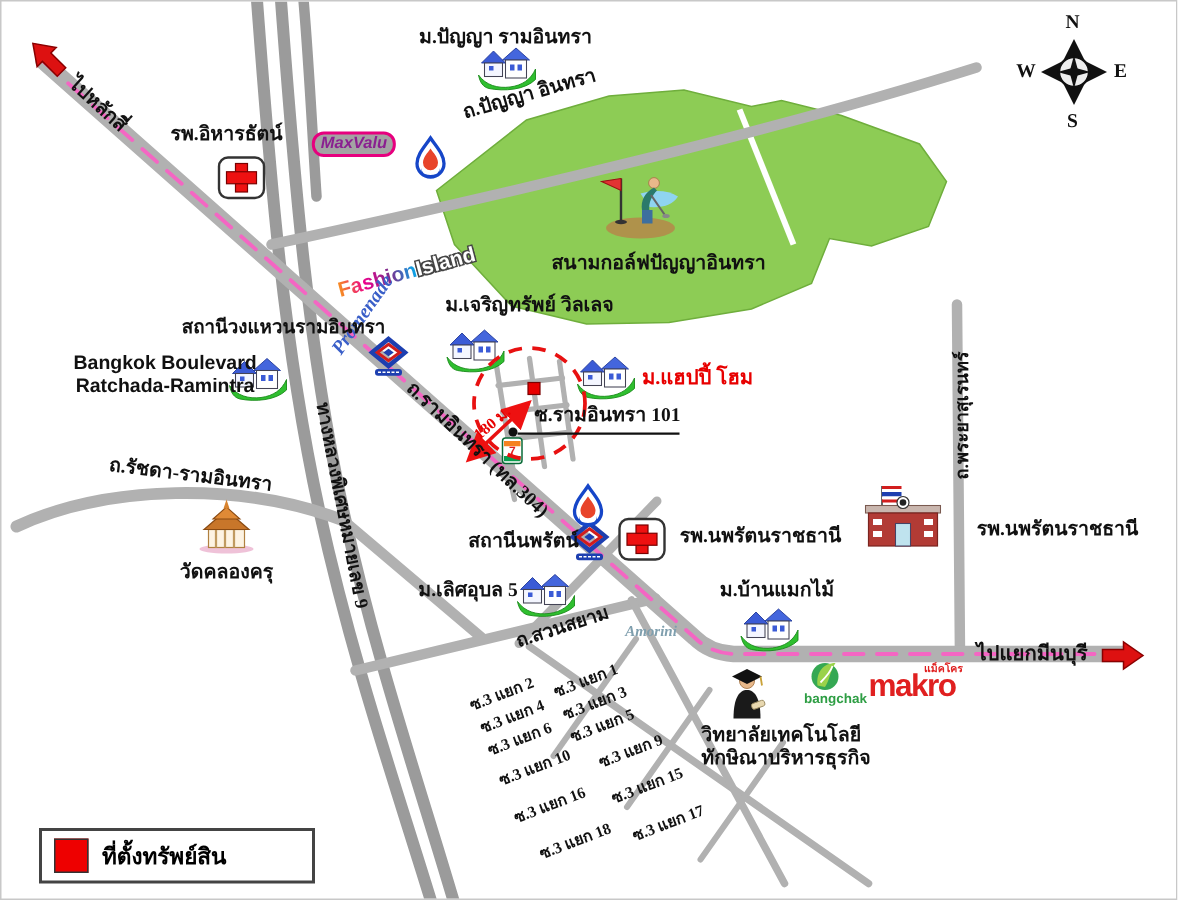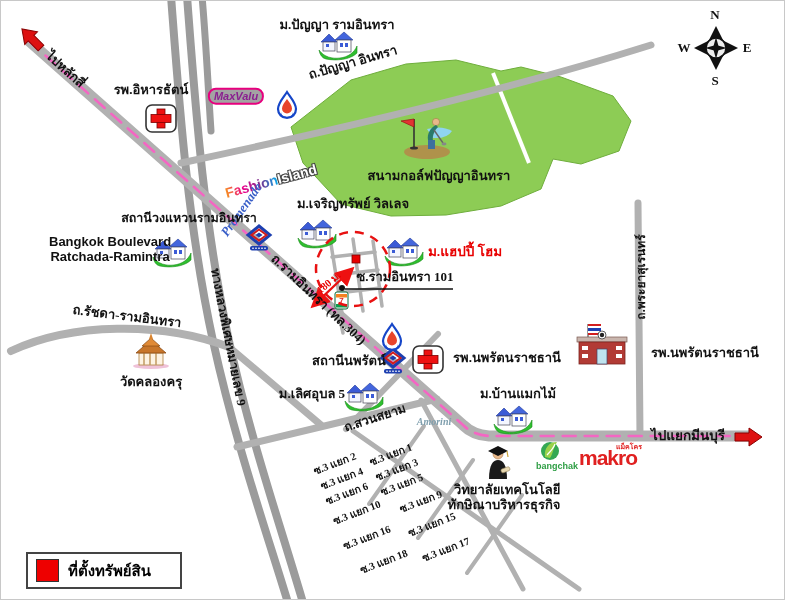--- a/index.html
+++ b/index.html
@@ -19,21 +19,21 @@
   #fashion-logo{font-size:14px;font-weight:bold;letter-spacing:0;}
   #fashion-word{background:linear-gradient(90deg,#f7941d,#ec008c,#7b2f8e,#00aeef);
            -webkit-background-clip:text;background-clip:text;color:#e86a10;
            -webkit-text-fill-color:transparent;}
   #island-word{color:#fff;text-shadow:-1px -1px 0 #444,1px -1px 0 #444,-1px 1px 0 #444,1px 1px 0 #444;}
   #promenade{font-style:italic;color:#3a5fc8;font-size:13px;}
   #amorini{font-style:italic;color:#7f9fae;font-size:10px;font-weight:bold;}
   #bangchak-text{font-size:9px;color:#2e9e44;font-weight:bold;}
   #makro{font-size:21px;color:#e02020;letter-spacing:-1px;font-weight:bold;}
   #makro-thai{font-size:7px;color:#e02020;}
-  #legend{position:absolute;left:25px;top:551px;width:156px;height:37px;border:2px solid #444;
+  #legend{position:absolute;left:25px;top:551px;width:184px;height:37px;border:2px solid #444;
           background:#fff;display:flex;align-items:center;gap:9px;padding:0 8px;box-sizing:border-box;z-index:6;}
   #legend .sq{width:21px;height:21px;background:#ee0000;border:1px solid #333;}
   #legend .tx{font-weight:bold;font-size:15px;}
   .compass-letter{font-size:13px;z-index:6;}
 </style>
 </head>
 <body>
 
 <div id="map">
 
@@ -239,21 +239,21 @@
 <div class="lbl" style="left:150px;top:381px;">วัดคลองครุ</div>
 <div class="lbl" style="left:335px;top:360px;margin-left:13px;">สถานีนพรัตน์</div>
 <div class="lbl" style="left:506px;top:357px;">รพ.นพรัตนราชธานี</div>
 <div class="lbl" style="left:704px;top:352px;">รพ.นพรัตนราชธานี</div>
 <div class="lbl rot" style="left:641px;top:276px;font-size:12px;transform:translate(-50%,-50%) rotate(-90deg);">ถ.พระยาสุเรนทร์</div>
 <div class="lbl" style="left:311px;top:393px;">ม.เลิศอุบล 5</div>
 <div class="lbl" style="left:517px;top:393px;">ม.บ้านแมกไม้</div>
 <div class="lbl rot" style="left:374px;top:417px;font-size:12.5px;transform:translate(-50%,-50%) rotate(-18deg);">ถ.สวนสยาม</div>
 <div class="lbl" id="amorini" style="left:433px;top:421px;">Amorini</div>
 <div class="lbl" style="left:687px;top:435px;font-size:13.5px;">ไปแยกมีนบุรี</div>
-<div class="lbl pre" style="left:503px;top:497px;text-align:right;">วิทยาลัยเทคโนโลยี
+<div class="lbl pre" style="left:523px;top:497px;text-align:left;">วิทยาลัยเทคโนโลยี
 ทักษิณาบริหารธุรกิจ</div>
 <div class="lbl brand-sans" id="bangchak-text" style="left:556px;top:465px;">bangchak</div>
 <div class="lbl brand-sans" id="makro" style="left:607px;top:457px;">makro</div>
 <div class="lbl brand-sans" id="makro-thai" style="left:628px;top:446px;">แม็คโคร</div>
 
 <div class="lbl soi rot" style="left:334px;top:463px;transform:translate(-50%,-50%) rotate(-21deg);">ซ.3 แยก 2</div>
 <div class="lbl soi rot" style="left:390px;top:454px;transform:translate(-50%,-50%) rotate(-21deg);">ซ.3 แยก 1</div>
 <div class="lbl soi rot" style="left:341px;top:478px;transform:translate(-50%,-50%) rotate(-21deg);">ซ.3 แยก 4</div>
 <div class="lbl soi rot" style="left:396px;top:469px;transform:translate(-50%,-50%) rotate(-21deg);">ซ.3 แยก 3</div>
 <div class="lbl soi rot" style="left:346px;top:493px;transform:translate(-50%,-50%) rotate(-21deg);">ซ.3 แยก 6</div>

